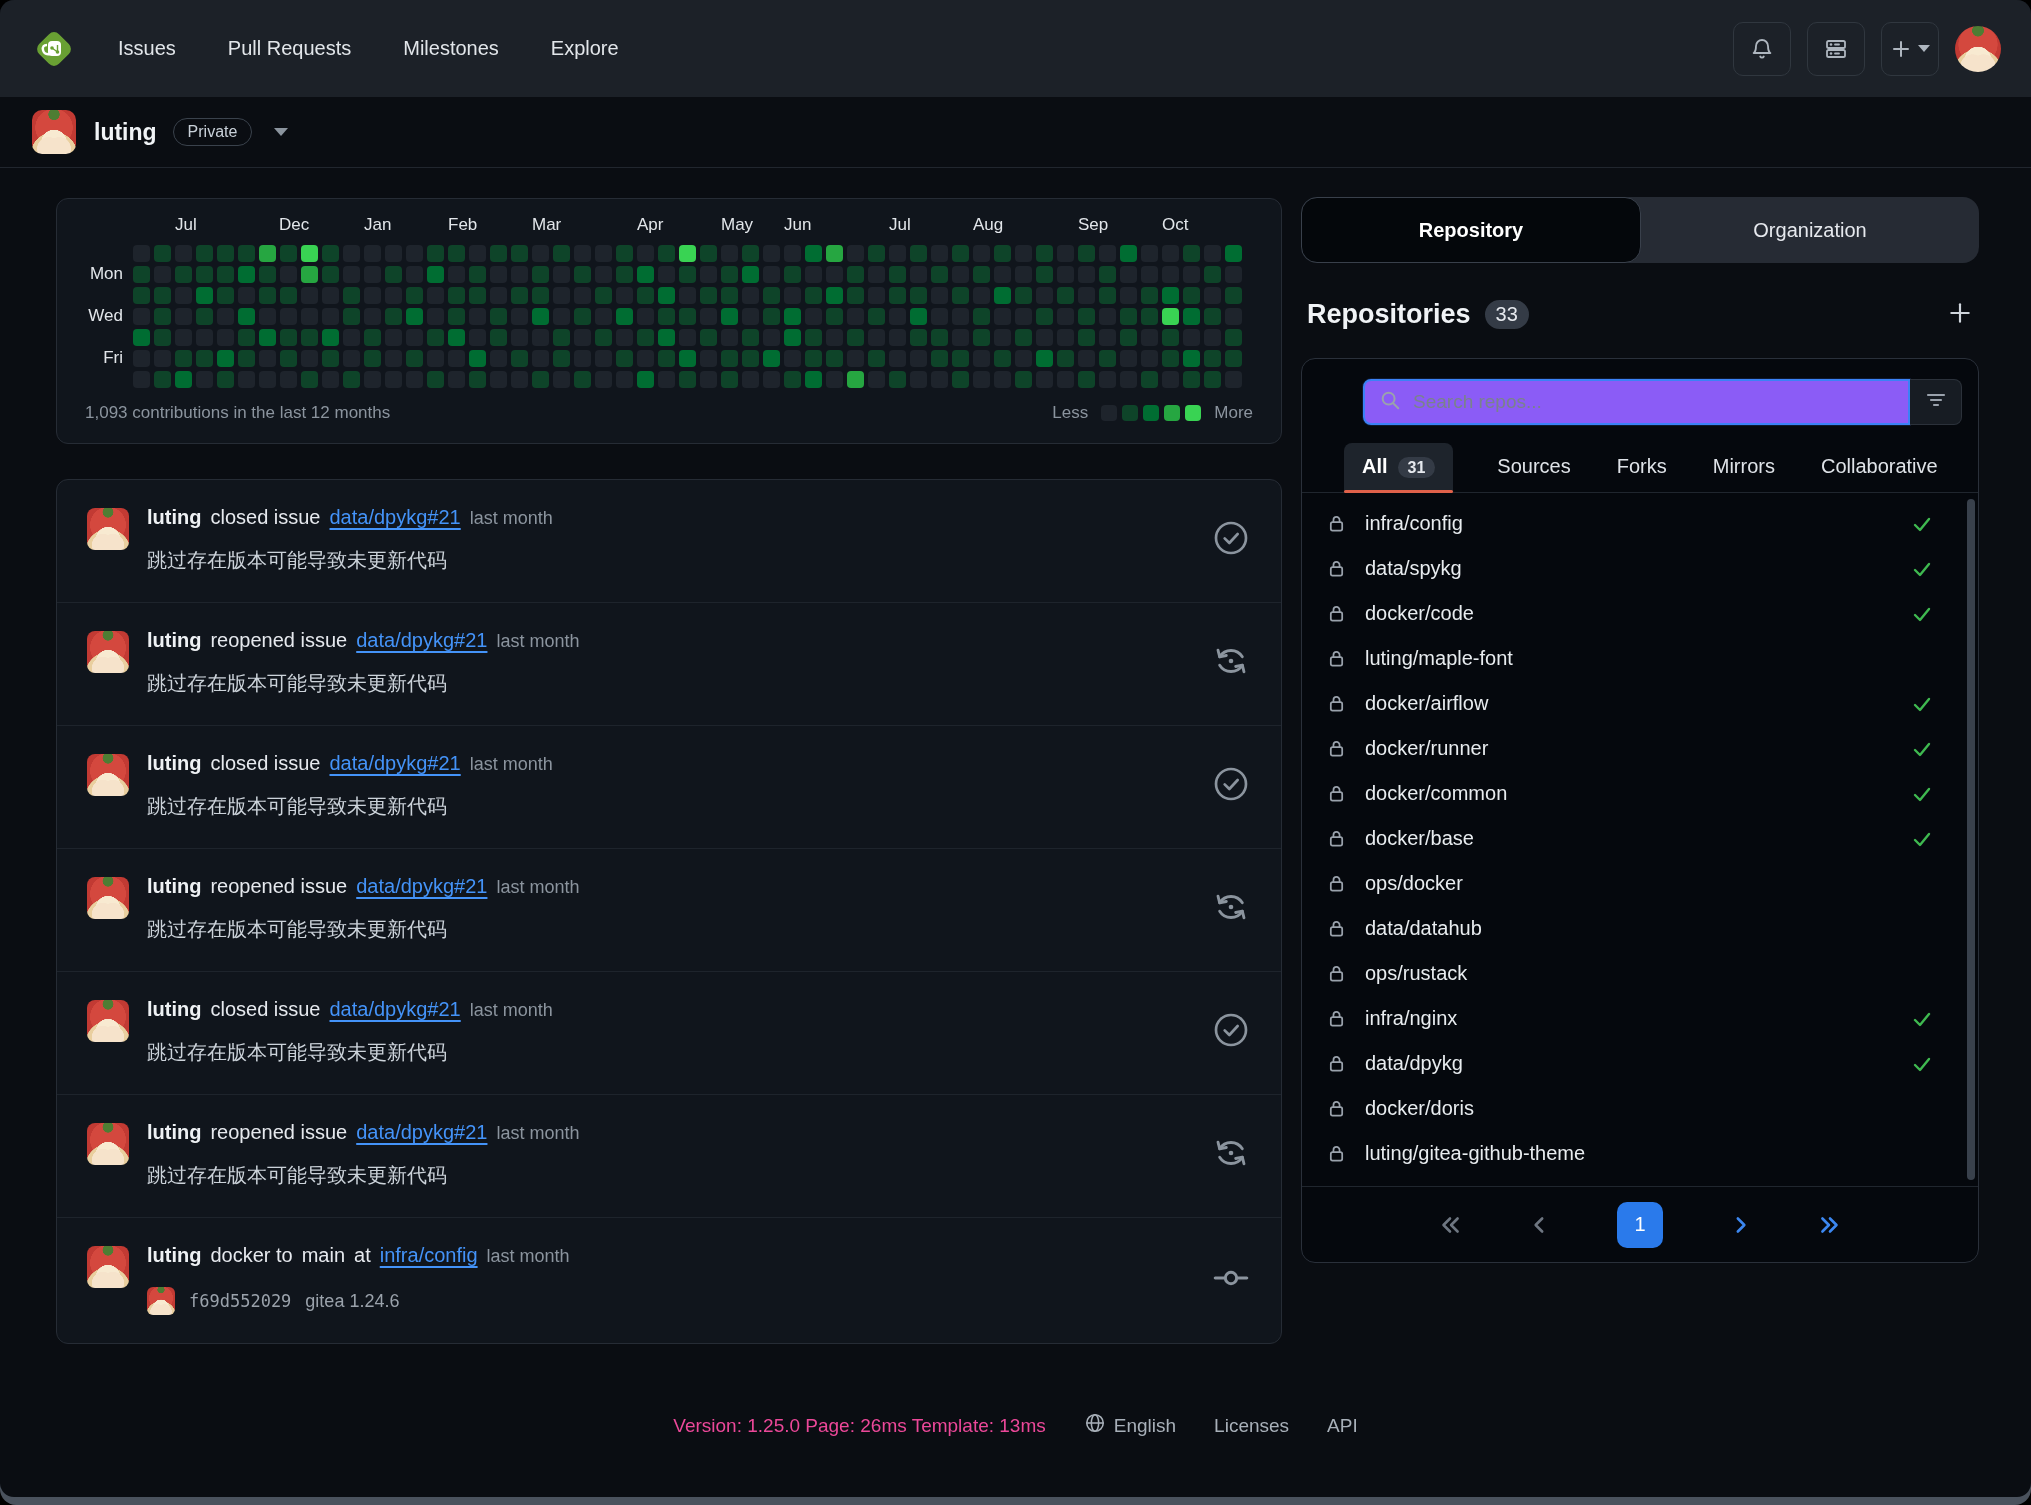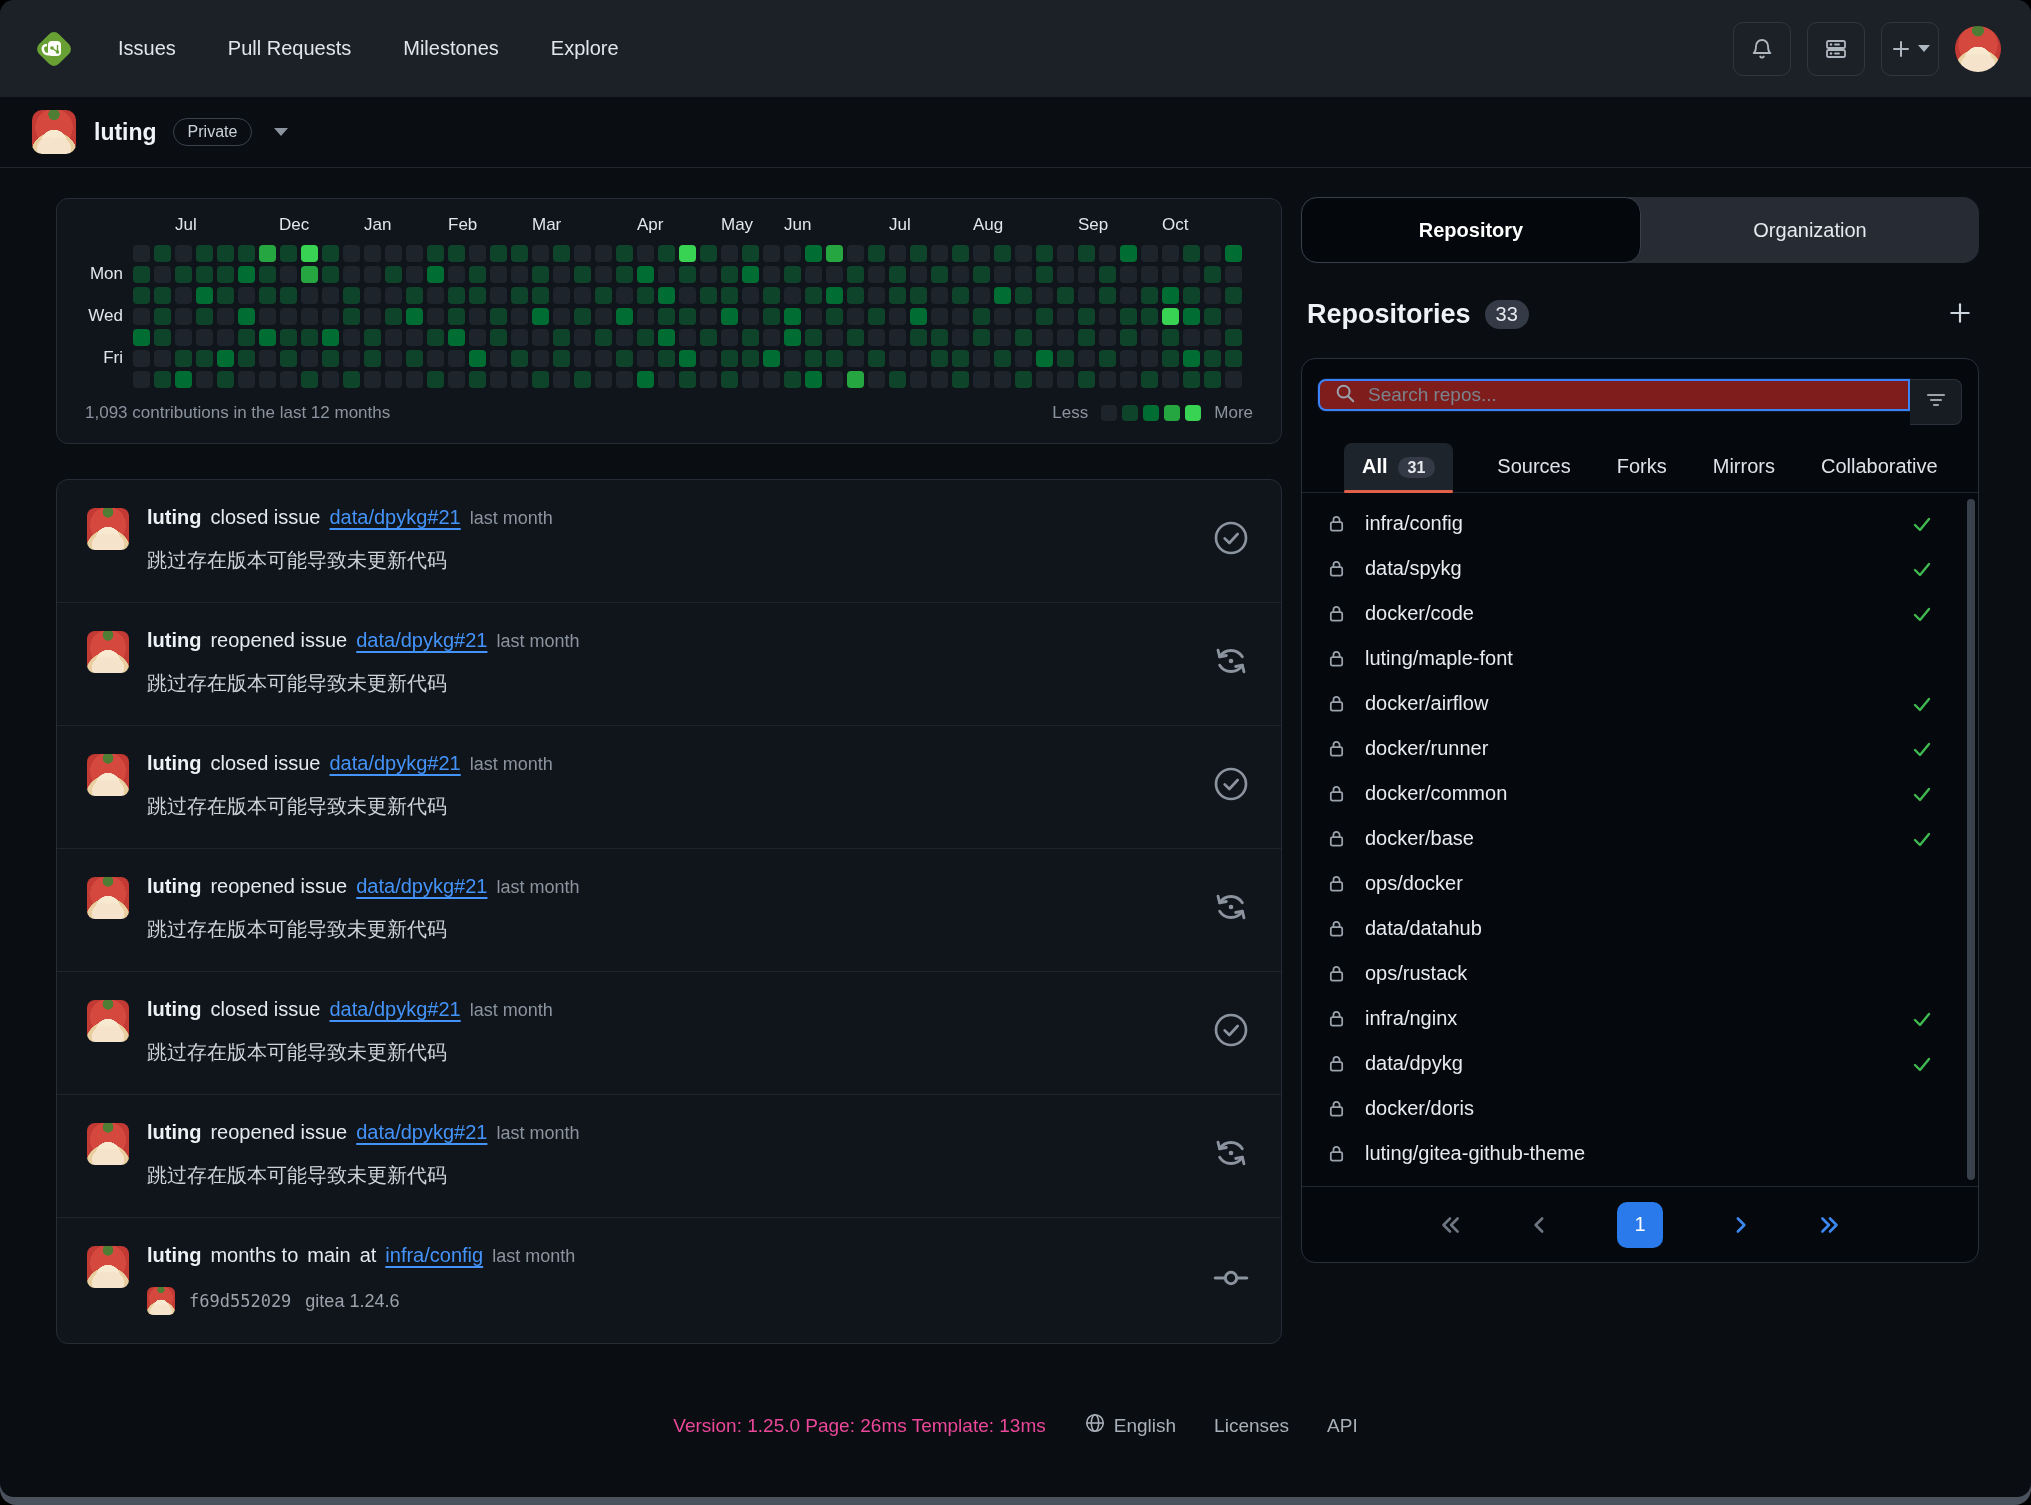--- a/index.html
+++ b/index.html
@@ -72,21 +72,21 @@
   .segmented { display:flex; width:100%; height:66px; background:#262b34; border-radius:16px; overflow:hidden; }
   .seg-tab { flex:1; display:flex; align-items:center; justify-content:center; font-size:20px; color:#e6e9ee; cursor:pointer; }
   .seg-tab.active { background:#04070b; border:1px solid #39404b; border-radius:16px; font-weight:700; color:#ffffff; }
   .panel-heading-row { display:flex; align-items:center; margin-top:36px; padding:0 6px; }
   .panel-heading { color:#f0f3f6; font-size:27px; font-weight:600; }
   .count-badge { margin-left:14px; background:#343b46; color:#e6e9ee; font-size:20px; border-radius:999px; padding:3px 11px; }
   .plus-icon { margin-left:auto; color:#cfd5dc; cursor:pointer; }
 
   .repo-card { margin-top:28px; background:#05080d; border:1px solid #2a303a; border-radius:14px; position:relative; overflow:hidden; }
   .search-row { display:flex; padding:20px 16px 0 16px; gap:0; }
-  .search-box { flex:1; display:flex; align-items:center; height:32px; border:2px solid #3b82f6; border-radius:8px 0 0 8px; background:#7f1d1d; padding:0 14px; box-shadow:0 0 0 1px rgba(59,130,246,.15); }
+  .search-box { flex:1; display:flex; align-items:center; height:46px; border:2px solid #3b82f6; border-radius:8px 0 0 8px; background:#8b5cf6; padding:0 14px; box-shadow:0 0 0 1px rgba(59,130,246,.15);margin-left:45px; }
   .search-box input { flex:1; background:transparent; border:none; outline:none; color:#e6e9ee; font-size:19px; margin-left:12px; font-family:inherit; }
   .search-box input::placeholder { color:#7a828c; }
   .filter-btn { width:52px; height:46px; border:1px solid #2b313a; border-left:none; background:#171c23; border-radius:0 8px 8px 0; display:flex; align-items:center; justify-content:center; cursor:pointer; color:#9aa2ac; }
   .filter-tabs { display:flex; align-items:flex-end; margin-top:18px; padding:0 0 0 42px; border-bottom:1px solid #20262e; gap:42px; }
   .ftab { position:relative; padding:12px 2px 14px 2px; color:#dfe3e8; font-size:20px; cursor:pointer; white-space:nowrap; }
   .ftab.active { background:#1e242c; border-radius:8px 8px 0 0; padding:12px 18px 14px 18px; font-weight:700; color:#fff; }
   .ftab.active::after { content:""; position:absolute; left:0; right:0; bottom:-1px; height:3px; background:#e0614a; border-radius:2px; }
   .ftab .count-badge { font-size:16px; padding:2px 10px; margin-left:10px; }
   .repo-list { position:relative; padding:8px 0 10px 0; }
   .repo-row { display:flex; align-items:center; height:45px; padding:0 24px; cursor:pointer; color:#e8ecef; }
@@ -681,21 +681,21 @@
               <polyline points="4.2,5.5 5.2,9.5 9.2,8.7"></polyline>
               <polyline points="19.8,18.5 18.8,14.5 14.8,15.3"></polyline>
               <circle cx="12" cy="12" r="1.4" fill="currentColor" stroke="none"></circle>
             </svg></span>
         </div>
         <div class="feed-item">
           <div class="avatar feed-avatar"></div>
           <div class="feed-body">
             <div class="feed-line1">
               <span class="feed-actor">luting</span>
-              <span>months to</span>
+              <span>docker to</span>
               <span>main</span>
               <span>at</span>
               <a class="feed-link">infra/config</a>
               <span class="feed-time">last month</span>
             </div>
             <div class="feed-commit">
               <div class="avatar commit-avatar"></div>
               <span class="commit-hash">f69d552029</span>
               <span class="commit-msg">gitea 1.24.6</span>
             </div>

